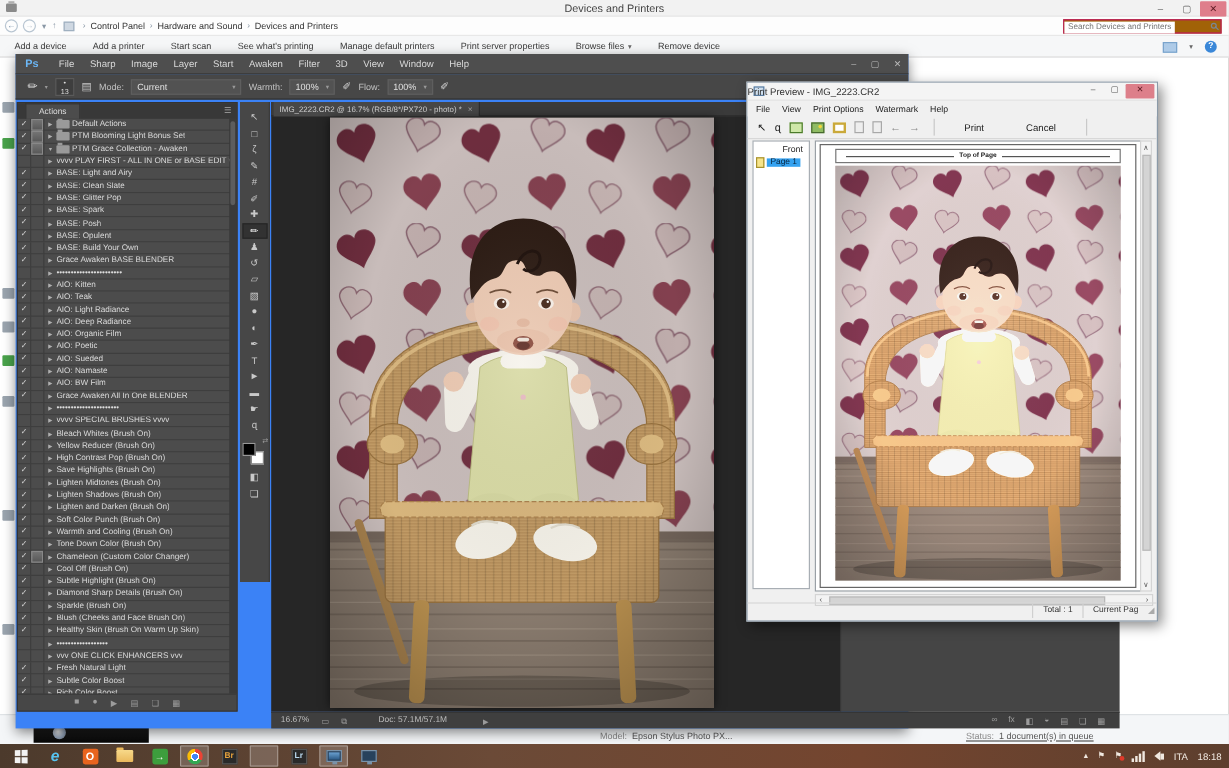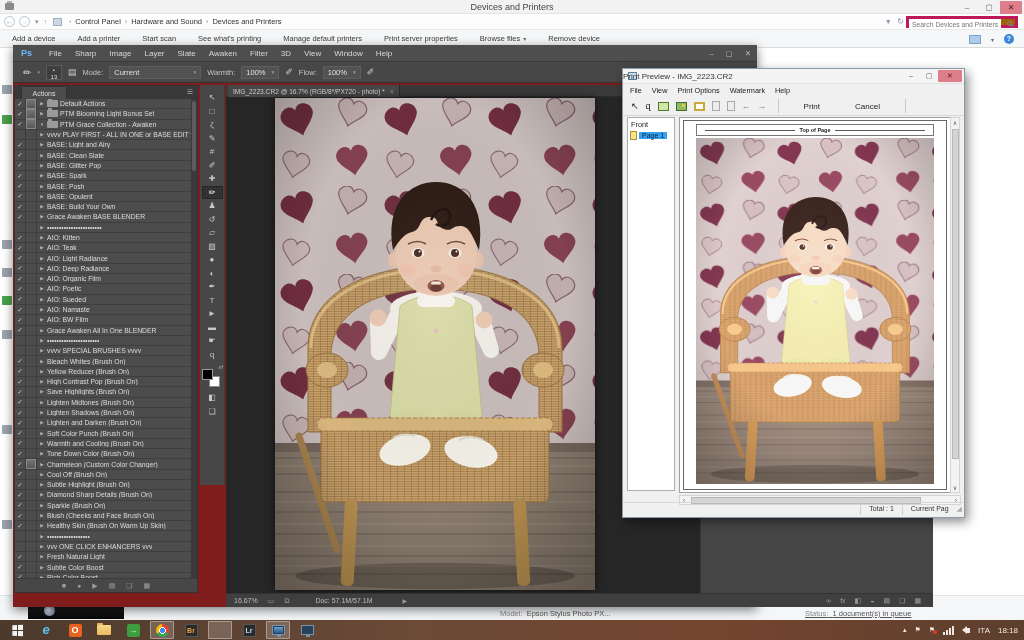--- a/index.html
+++ b/index.html
@@ -17,41 +17,41 @@
   .dw-ctl.close { background:#df7e8b; color:#5d1b24; border-radius:1px; }
   .dw-addr { position:absolute; left:0; top:14px; width:1024px; height:16px; background:#fdfdfd; border-bottom:1px solid #e8e8e8; display:flex; align-items:center; font-size:7.5px; color:#555; }
   .nav-circle { width:11px; height:11px; border:1px solid #b9c6d2; border-radius:50%; color:#7f96ad; font-size:7px; line-height:9px; text-align:center; margin-left:4px; }
   .nav-circle.dim { color:#c4cdd6; }
   .addr-glyph { margin-left:5px; color:#8a98a6; font-size:7px; }
   .addr-icon { width:9px; height:8px; background:#cfd8e2; border:1px solid #9fb0c0; margin-left:6px; }
   .crumbs { display:flex; align-items:center; margin-left:5px; color:#333; }
   .crumb { padding:0 2px; }
   .crumb-sep { color:#8a98a6; padding:0 2px; font-size:7px; }
   .addr-right { position:absolute; right:120px; display:flex; gap:7px; color:#7f96ad; font-size:8px; }
-  .search-box { position:absolute; right:6px; top:2px; width:112px; height:12px; border:3px solid #be185d; background:#a16207; }
+  .search-box { position:absolute; right:6px; top:2px; width:132px; height:12px; border:1px solid #be185d; background:#a16207; }
   .search-box input { width:92px; height:10px; border:0; outline:0; font-size:6.8px; color:#444; padding-left:3px; font-family:"Liberation Sans",sans-serif; }
   .mag { position:absolute; right:3px; top:2px; width:5px; height:5px; border:1px solid #7a8untranslated; border:1px solid #7a8794; border-radius:50%; }
   .mag::after { content:""; position:absolute; width:4px; height:1px; background:#7a8794; transform:rotate(45deg); right:-3px; bottom:-1px; }
   .dw-toolbar { position:absolute; left:0; top:30px; width:1024px; height:18px; background:#f6f7f8; border-bottom:1px solid #dcdcdc; display:flex; align-items:center; gap:22px; padding-left:12px; font-size:7.5px; color:#3a3a3a; }
   .dw-tb-item { display:flex; align-items:center; gap:3px; white-space:nowrap; }
   .dw-tb-item .caret { display:none; font-size:6px; color:#666; }
   .dw-tb-item .caret.show { display:inline; }
   .dw-tb-right { position:absolute; right:10px; display:flex; gap:10px; align-items:center; }
   .view-icon { width:12px; height:9px; background:#aecbe8; border:1px solid #7aa4cc; }
   .help-icon { width:10px; height:10px; border-radius:50%; background:#3a87d8; color:#fff; font-size:7px; font-weight:bold; text-align:center; line-height:10px; }
   .left-strip-icon { position:absolute; left:2px; width:10px; height:9px; background:#9aa4ae; border-radius:1px; }
   .left-strip-icon.green { background:#49a24b; }
   .dw-status { position:absolute; left:0; top:595px; width:1024px; height:25px; background:#f4f6f8; border-top:1px solid #dfe3e6; font-size:7.5px; color:#555; }
   .dw-status .lbl { color:#888; }
   .printer-img { position:absolute; left:28px; top:597px; width:96px; height:22px; background:linear-gradient(#2c2c2c,#070707); border-radius:4px 4px 0 0; }
   .printer-img::before { content:""; position:absolute; left:6px; top:2px; right:6px; height:3px; background:linear-gradient(#9a9a9a,#555); border-radius:2px; }
   .printer-img::after { content:""; position:absolute; left:16px; top:8px; width:11px; height:11px; border-radius:50%; background:radial-gradient(circle at 40% 40%, #e8e8e8, #8a9ab0 60%, #555); }
 
   
-  .ps { position:absolute; left:13px; top:45px; width:744px; height:562px; background:#7f1d1d; box-shadow:0 3px 10px rgba(0,0,0,.5);padding-left:28px; }
+  .ps { position:absolute; left:13px; top:45px; width:744px; height:562px; background:#3b82f6; box-shadow:0 3px 10px rgba(0,0,0,.5);padding-left:28px; }
   .ps-menubar { position:absolute; left:0; top:0; width:100%; height:17px; background:#4e4e4e; border-bottom:1px solid #3a3a3a; display:flex; align-items:center; gap:13px; padding-left:8px; font-size:8px; color:#d8d8d8; }
   .ps-logo { color:#6cb8f8; font-weight:bold; font-size:9px; margin-right:4px; }
   .ps-controls { position:absolute; right:6px; top:0; height:17px; display:flex; gap:12px; align-items:center; color:#bbb; font-size:7.5px; }
   .ps-options { position:absolute; left:0; top:17px; width:100%; height:21px; background:#474747; border-bottom:1px solid #333; display:flex; align-items:center; gap:6px; padding-left:10px; font-size:7.5px; color:#c2c2c2; }
   .opt-brush { font-size:10px; color:#ddd; }
   .opt-sizebox { width:16px; height:15px; background:#3e3e3e; border:1px solid #5a5a5a; text-align:center; font-size:6px; color:#ddd; line-height:7px; padding-top:1px; }
   .opt-dd { background:#525252; border:1px solid #5e5e5e; height:13px; display:flex; align-items:center; padding:0 4px; gap:6px; color:#e0e0e0; }
   .opt-dd .cv { font-size:7.5px; }
   .opt-dd .ar { font-size:5.5px; color:#999; }
   .opt-icon { color:#c8c8c8; font-size:9px; }
@@ -112,21 +112,21 @@
   .pp-ti { font-size:9px; color:#222; }
   .pp-ti.arrow { color:#888; font-weight:bold; font-size:9px; }
   .pic-fit { width:11px; height:9px; background:#cfe8a8; border:1px solid #4a7a2a; }
   .pic-img { width:11px; height:9px; background:#8fbc63; border:1px solid #46682e; position:relative; }
   .pic-img::after { content:""; position:absolute; right:1px; top:1px; width:3px; height:3px; border-radius:50%; background:#f2d53a; }
   .pic-border { width:11px; height:9px; border:2px solid #caa93a; background:#fff; }
   .pic-page { width:8px; height:10px; border:1px solid #a8a8a8; background:#eee; }
   .pp-sep { width:1px; height:14px; background:#c9c9c9; margin:0 4px; }
   .pp-btn { font-size:8px; color:#222; padding:0 14px; }
   .pp-pages { position:absolute; left:4px; top:48px; width:48px; height:374px; background:#fff; border:1px solid #a8aeb4; font-size:7.3px; color:#222; }
-  .pp-pages .hd { padding:2px 0 2px 3px; }
+  .pp-pages .hd { padding:2px 0 2px 3px;margin-left:21px; }
   .page-row { display:flex; align-items:center; gap:2px; padding-left:2px; }
   .page-ico { width:7px; height:9px; background:#f7e48a; border:1px solid #a8922e; }
   .page-lbl { background:#35a2f0; padding:0 3px; font-size:7px; color:#06233c; }
   .pp-preview { position:absolute; left:56px; top:48px; width:272px; height:376px; background:#fff; border:1px solid #9aa0a6; }
   .pv-inner { position:absolute; left:3px; top:2px; right:3px; bottom:2px; border:1px solid #666; background:#fff; }
   .pv-topbox { position:absolute; left:12px; right:12px; top:3px; height:12px; border:1px solid #777; display:flex; align-items:center; gap:4px; padding:0 8px; }
   .pv-topbox .ln { flex:1; height:1px; background:#555; }
   .pv-topbox .tx { font-size:5.5px; font-weight:bold; color:#222; white-space:nowrap; }
   .pv-img { position:absolute; left:12px; right:12px; top:17px; bottom:5px; }
   .pv-img svg { width:100%; height:100%; filter:brightness(1.15) saturate(1.1) hue-rotate(-6deg) contrast(0.93); }
@@ -356,21 +356,21 @@
   <div class="printer-img"></div>
 </div>
 
 <div class="ps">
   <div class="ps-menubar">
     <span class="ps-logo">Ps</span>
     <span>File</span>
     <span>Sharp</span>
     <span>Image</span>
     <span>Layer</span>
-    <span>Slate</span>
+    <span>Start</span>
     <span>Awaken</span>
     <span>Filter</span>
     <span>3D</span>
     <span>View</span>
     <span>Window</span>
     <span>Help</span>
     <div class="ps-controls">
       <span>–</span>
       <span>▢</span>
       <span>✕</span>

